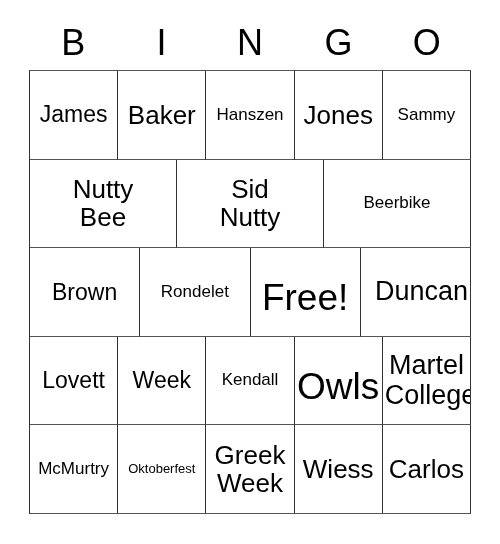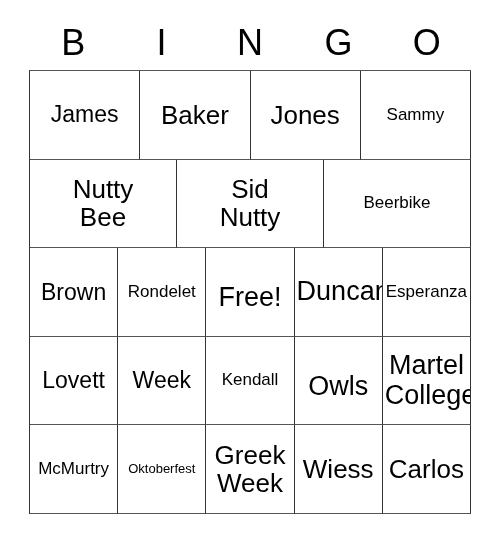--- a/index.html
+++ b/index.html
@@ -79,21 +79,21 @@
   }
   .cell-text {
     display: block;
     width: 100%;
     line-height: 1.08;
     color: #000000;
     white-space: pre-line;
   }
 
   
-  .fs-xxl .cell-text { font-size: 27px; margin-top: 12px; }
+  .fs-xxl .cell-text { font-size: 37px; margin-top: 12px; }
   .fs-xl  .cell-text { font-size: 26px; }
   .fs-lg  .cell-text { font-size: 23px; }
   .fs-md  .cell-text { font-size: 27px; margin-left: 48px; }
   .fs-sm  .cell-text { font-size: 17px; }
   .fs-xs  .cell-text { font-size: 13px; }
 </style>
 </head>
 <body>
 
 <div id="bingo-card">
@@ -118,20 +118,23 @@
 
   <div id="grid">
 
     <div class="grid-row">
       <div class="cell fs-lg">
         <span class="cell-text">James</span>
       </div>
       <div class="cell fs-xl">
         <span class="cell-text">Baker</span>
       </div>
+      <div class="cell fs-sm">
+        <span class="cell-text">Hanszen</span>
+      </div>
       <div class="cell fs-xl">
         <span class="cell-text">Jones</span>
       </div>
       <div class="cell fs-sm">
         <span class="cell-text">Sammy</span>
       </div>
     </div>
 
     <div class="grid-row">
       <div class="cell fs-xl">
@@ -152,23 +155,20 @@
         <span class="cell-text">Brown</span>
       </div>
       <div class="cell fs-sm">
         <span class="cell-text">Rondelet</span>
       </div>
       <div class="cell fs-xxl">
         <span class="cell-text">Free!</span>
       </div>
       <div class="cell fs-md">
         <span class="cell-text">Duncan</span>
-      </div>
-      <div class="cell fs-sm">
-        <span class="cell-text">Esperanza</span>
       </div>
     </div>
 
     <div class="grid-row">
       <div class="cell fs-lg">
         <span class="cell-text">Lovett</span>
       </div>
       <div class="cell fs-lg">
         <span class="cell-text">Week</span>
       </div>

